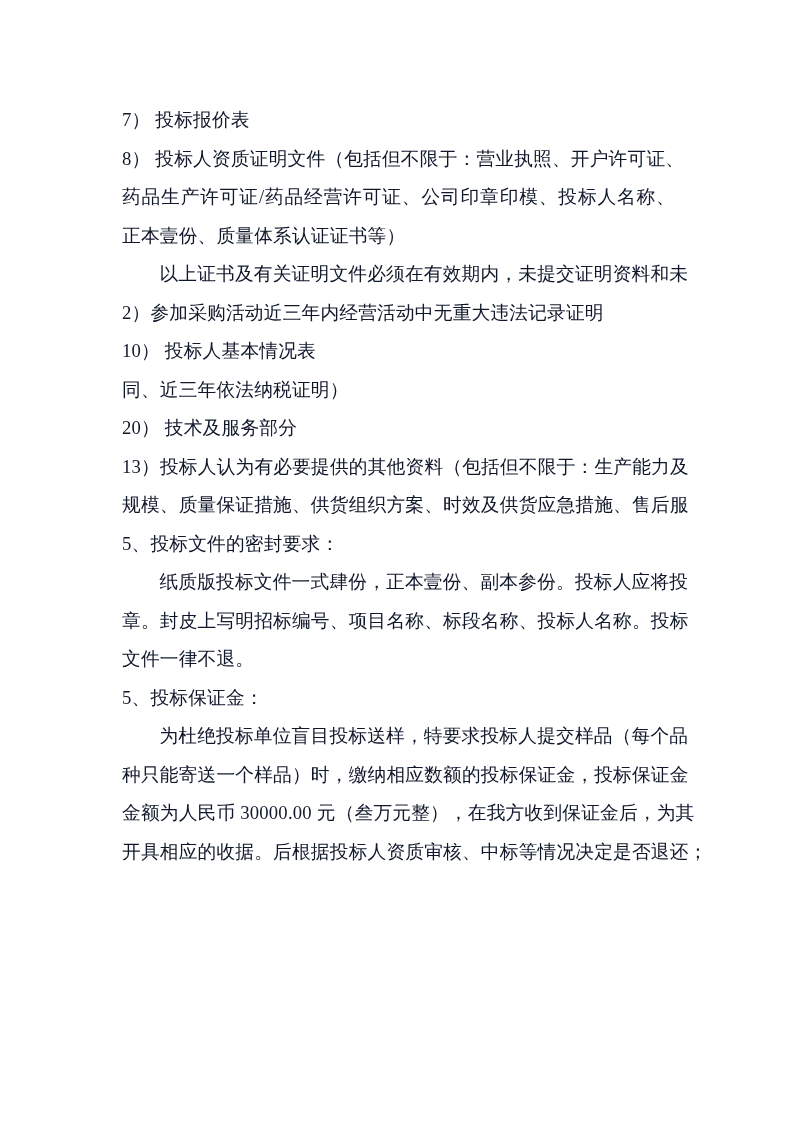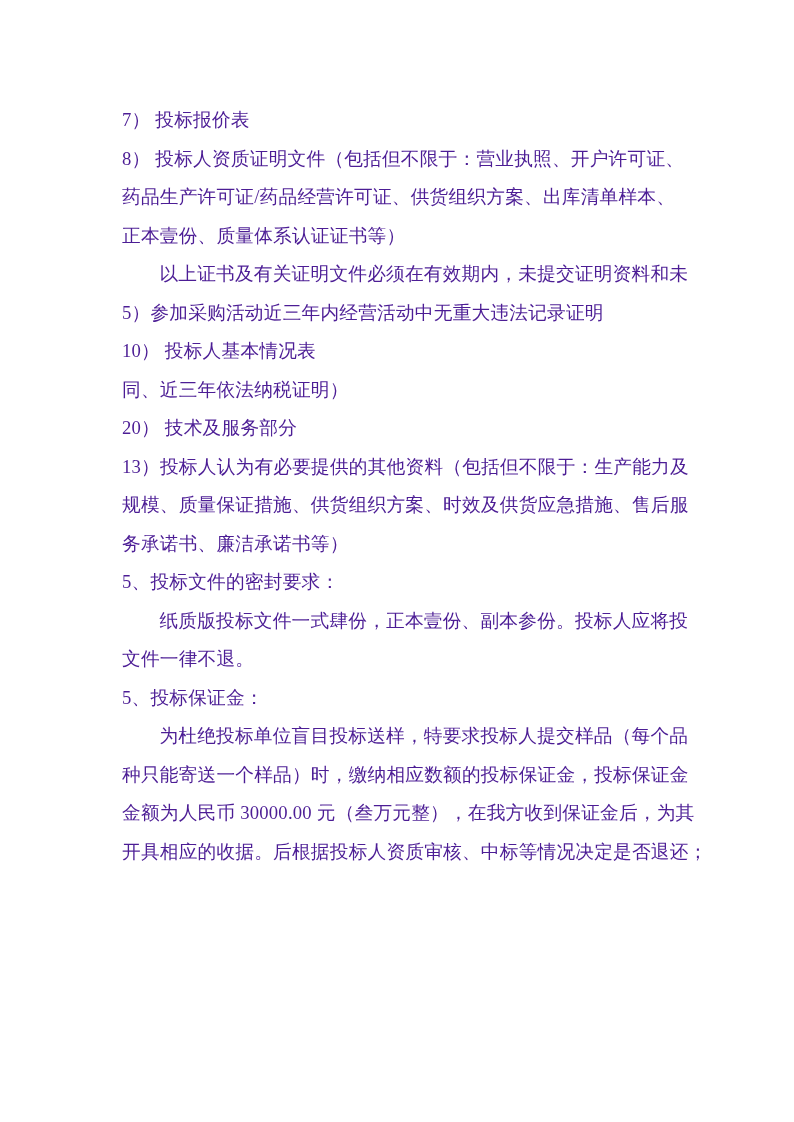--- a/index.html
+++ b/index.html
@@ -21,51 +21,51 @@
     left: 122px;
     top: 101px;
     width: 553px;
   }
   .doc-line {
     height: 38.5px;
     line-height: 38.5px;
     font-size: 18.7px;
     white-space: pre;
     letter-spacing: 0.2px;
-    color: #4c1d95;
+    color: #0f172a;
   }
   .doc-line.indent {
     text-indent: 2em;
   }
   .doc-line.fill {
     text-align: justify;
     text-align-last: justify;
     text-justify: inter-character;
     font-family: Liberation Serif, serif;
   }
 </style>
 </head>
 <body>
 
 <div class="page">
   <div class="doc-body">
       <div class="doc-line">7） 投标报价表</div>
       <div class="doc-line fill">8） 投标人资质证明文件（包括但不限于：营业执照、开户许可证、</div>
-      <div class="doc-line fill">药品生产许可证/药品经营许可证、供货组织方案、出库清单样本、</div>
+      <div class="doc-line fill">药品生产许可证/药品经营许可证、公司印章印模、投标人名称、</div>
       <div class="doc-line">正本壹份、质量体系认证证书等）</div>
       <div class="doc-line indent fill">以上证书及有关证明文件必须在有效期内，未提交证明资料和未</div>
-      <div class="doc-line">5）参加采购活动近三年内经营活动中无重大违法记录证明</div>
+      <div class="doc-line">2）参加采购活动近三年内经营活动中无重大违法记录证明</div>
       <div class="doc-line">10） 投标人基本情况表</div>
       <div class="doc-line">同、近三年依法纳税证明）</div>
       <div class="doc-line">20） 技术及服务部分</div>
       <div class="doc-line fill">13）投标人认为有必要提供的其他资料（包括但不限于：生产能力及</div>
       <div class="doc-line fill">规模、质量保证措施、供货组织方案、时效及供货应急措施、售后服</div>
-      <div class="doc-line">务承诺书、廉洁承诺书等）</div>
       <div class="doc-line">5、投标文件的密封要求：</div>
       <div class="doc-line indent fill">纸质版投标文件一式肆份，正本壹份、副本参份。投标人应将投</div>
+      <div class="doc-line fill">章。封皮上写明招标编号、项目名称、标段名称、投标人名称。投标</div>
       <div class="doc-line">文件一律不退。</div>
       <div class="doc-line">5、投标保证金：</div>
       <div class="doc-line indent fill">为杜绝投标单位盲目投标送样，特要求投标人提交样品（每个品</div>
       <div class="doc-line fill">种只能寄送一个样品）时，缴纳相应数额的投标保证金，投标保证金</div>
       <div class="doc-line fill">金额为人民币 30000.00 元（叁万元整），在我方收到保证金后，为其</div>
       <div class="doc-line fill">开具相应的收据。后根据投标人资质审核、中标等情况决定是否退还；</div>
     </div>
 </div>
 
 </body></html>

